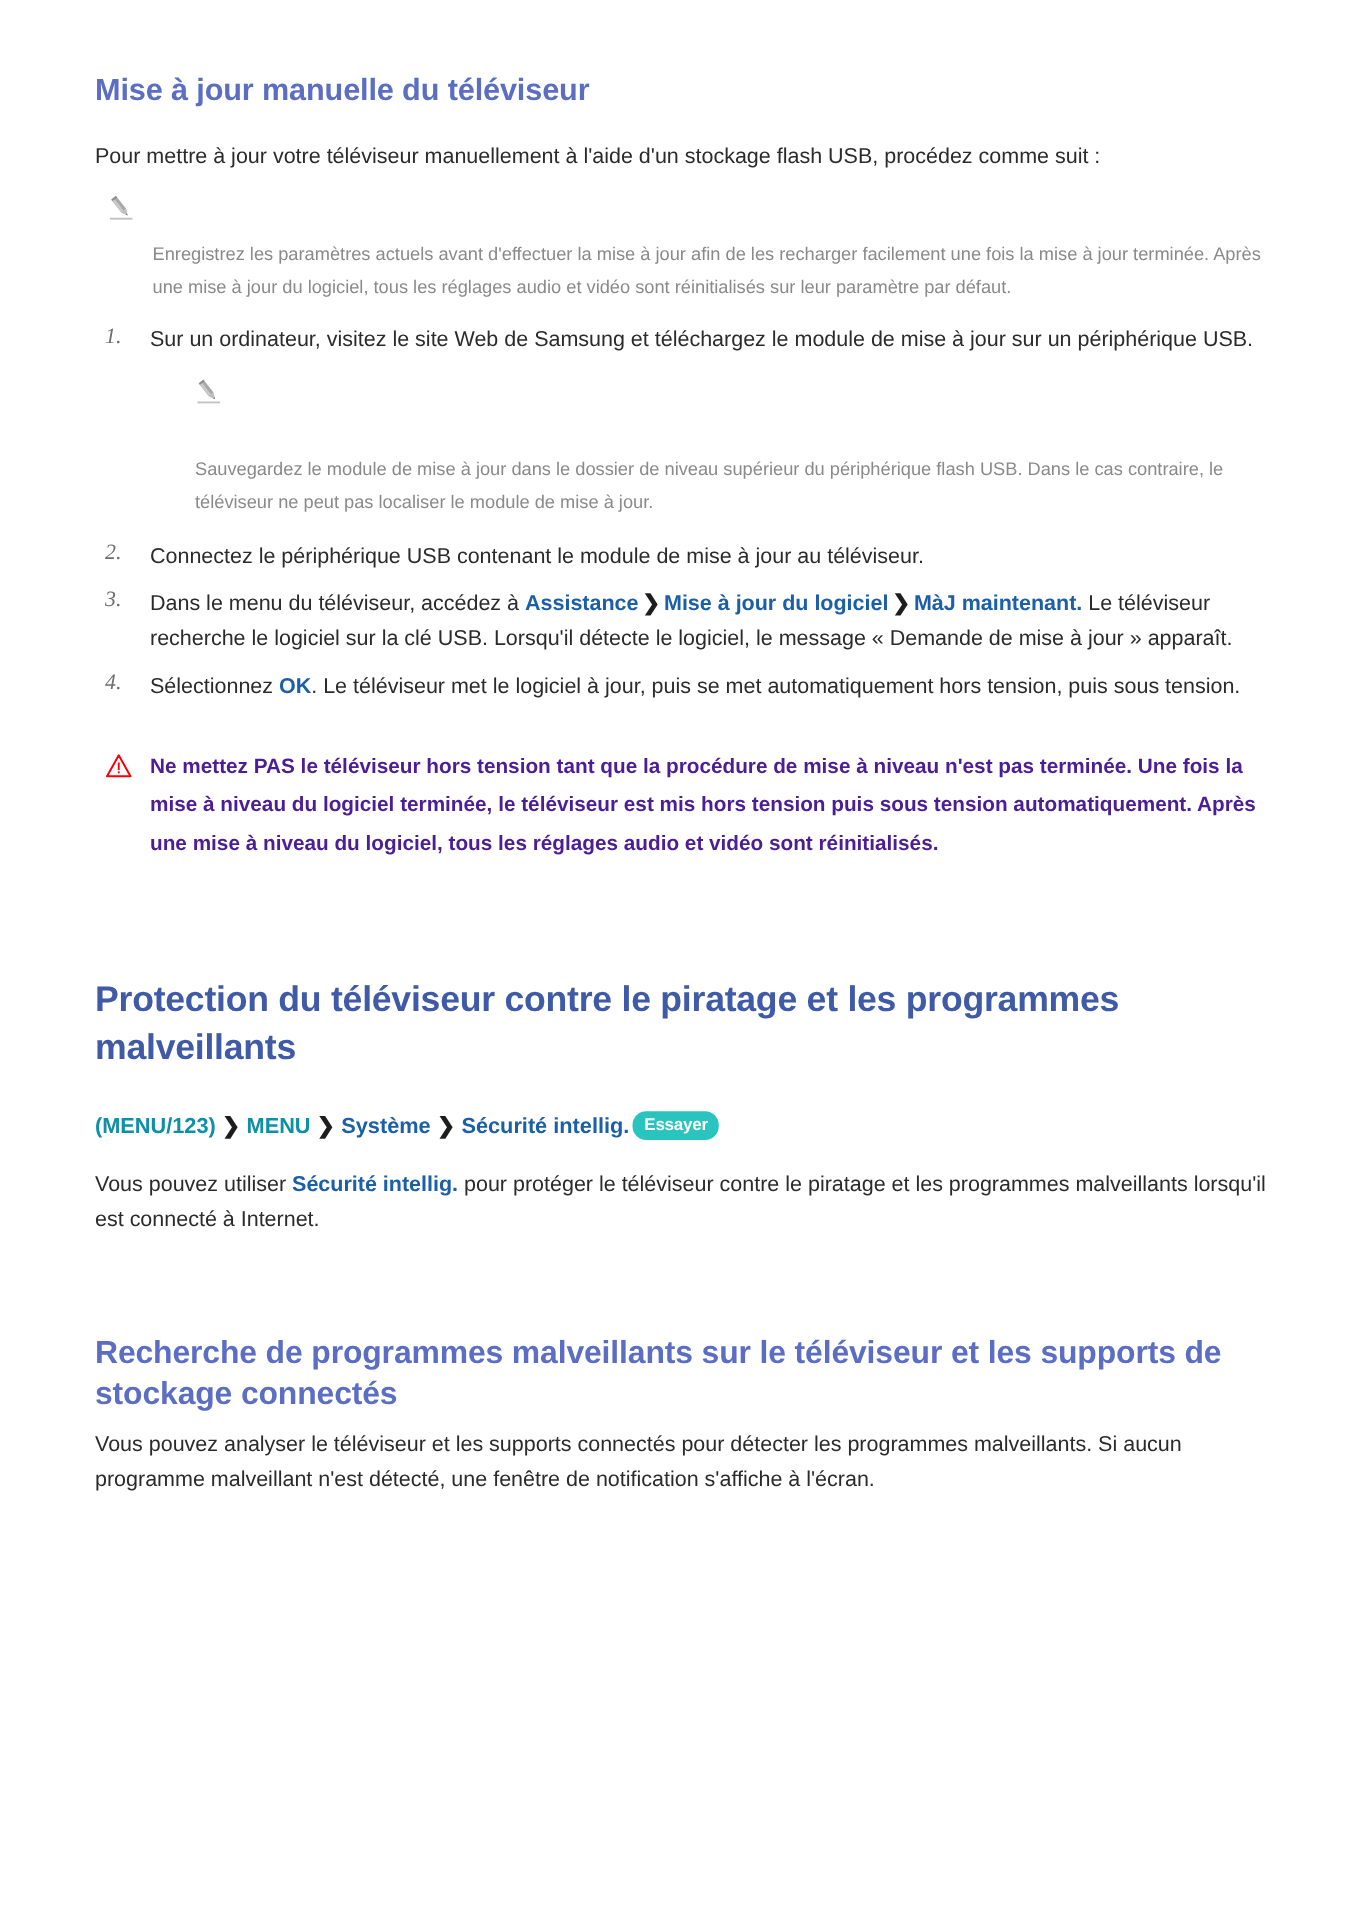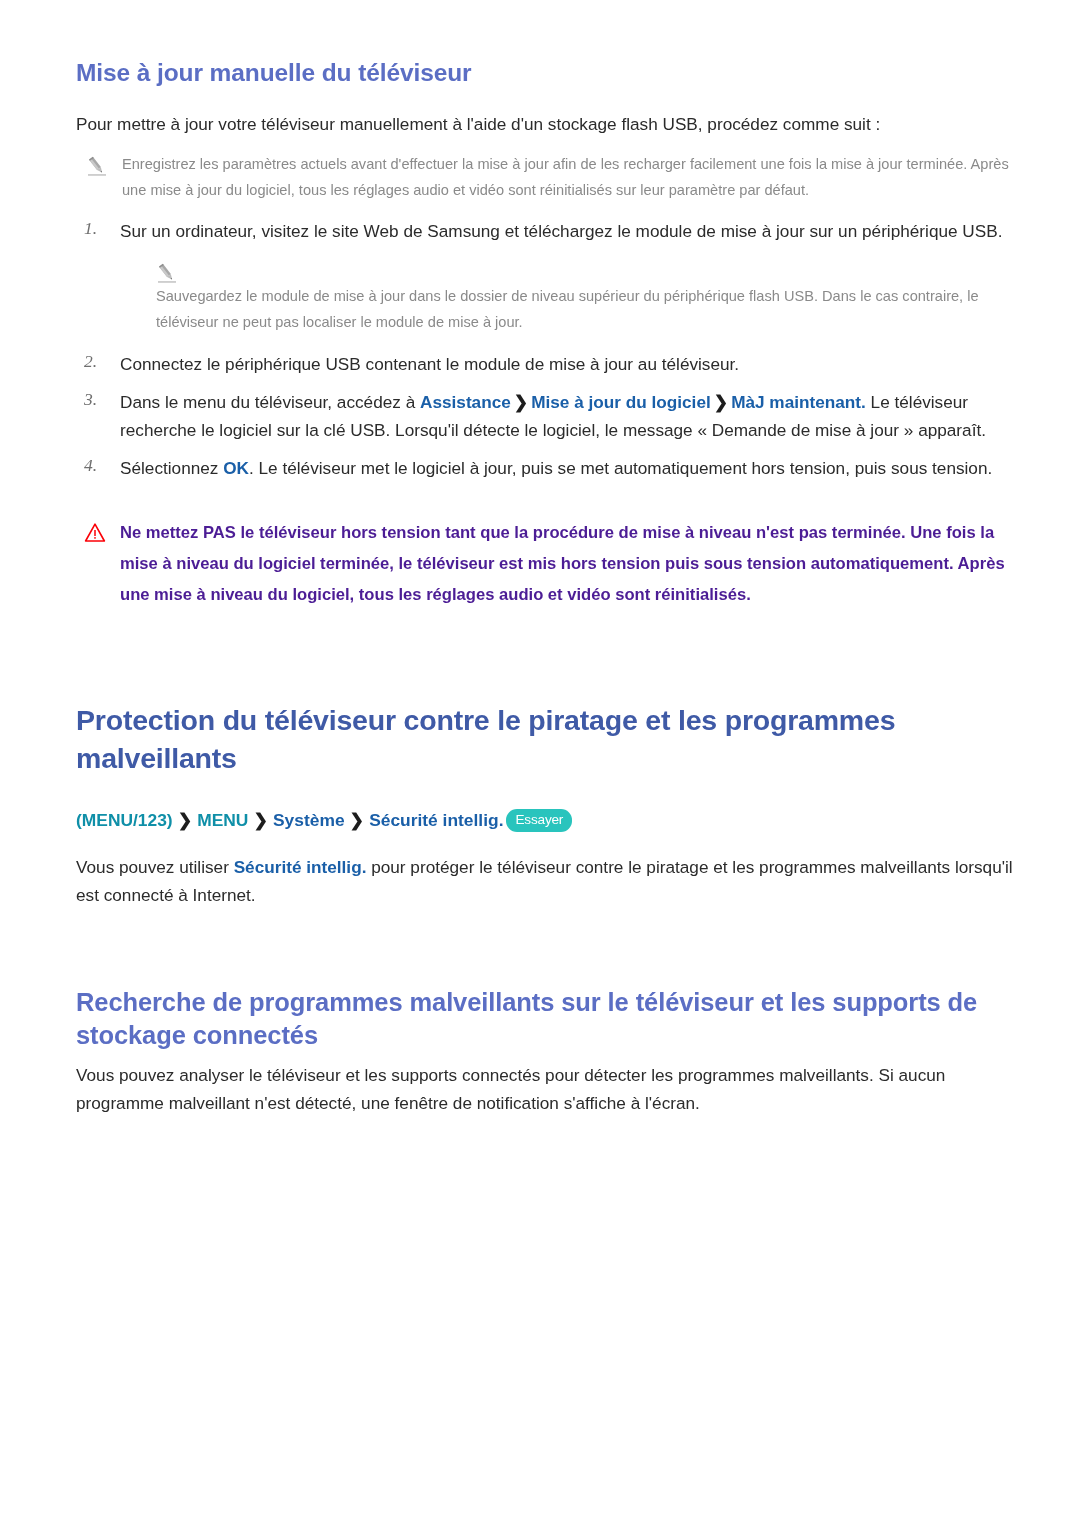--- a/index.html
+++ b/index.html
@@ -75,20 +75,21 @@
     width: 22px;
     height: 22px;
     margin-right: 14px;
     margin-top: 3px;
   }
   .note-icon svg { display: block; }
   .note-text {
     font-size: 14.6px;
     line-height: 1.75;
     color: #8a8a8a;
+    margin-top: 40px;
   }
 
   
   ol.steps {
     list-style: none;
     margin: 0;
     padding: 0;
   }
   ol.steps > li {
     position: relative;
@@ -153,21 +154,21 @@
     white-space: nowrap;
   }
   .mp-teal  { color: #0f8fa8; }
   .mp-blue  { color: #1a5fa8; }
   .mp-chev  { color: #1d1d1d; padding: 0 5px; }
   .badge {
     display: inline-block;
     background: #29c4bd;
     color: #ffffff;
     font-size: 13.6px;
-    font-weight: normal;
+    font-weight: bold;
     border-radius: 11px;
     padding: 1px 9px 2px 9px;
     margin-left: 3px;
     position: relative;
     top: -2px;
     letter-spacing: -0.2px;
   }
 
   .spacer-lg { height: 92px; }
   .spacer-md { height: 62px; }

